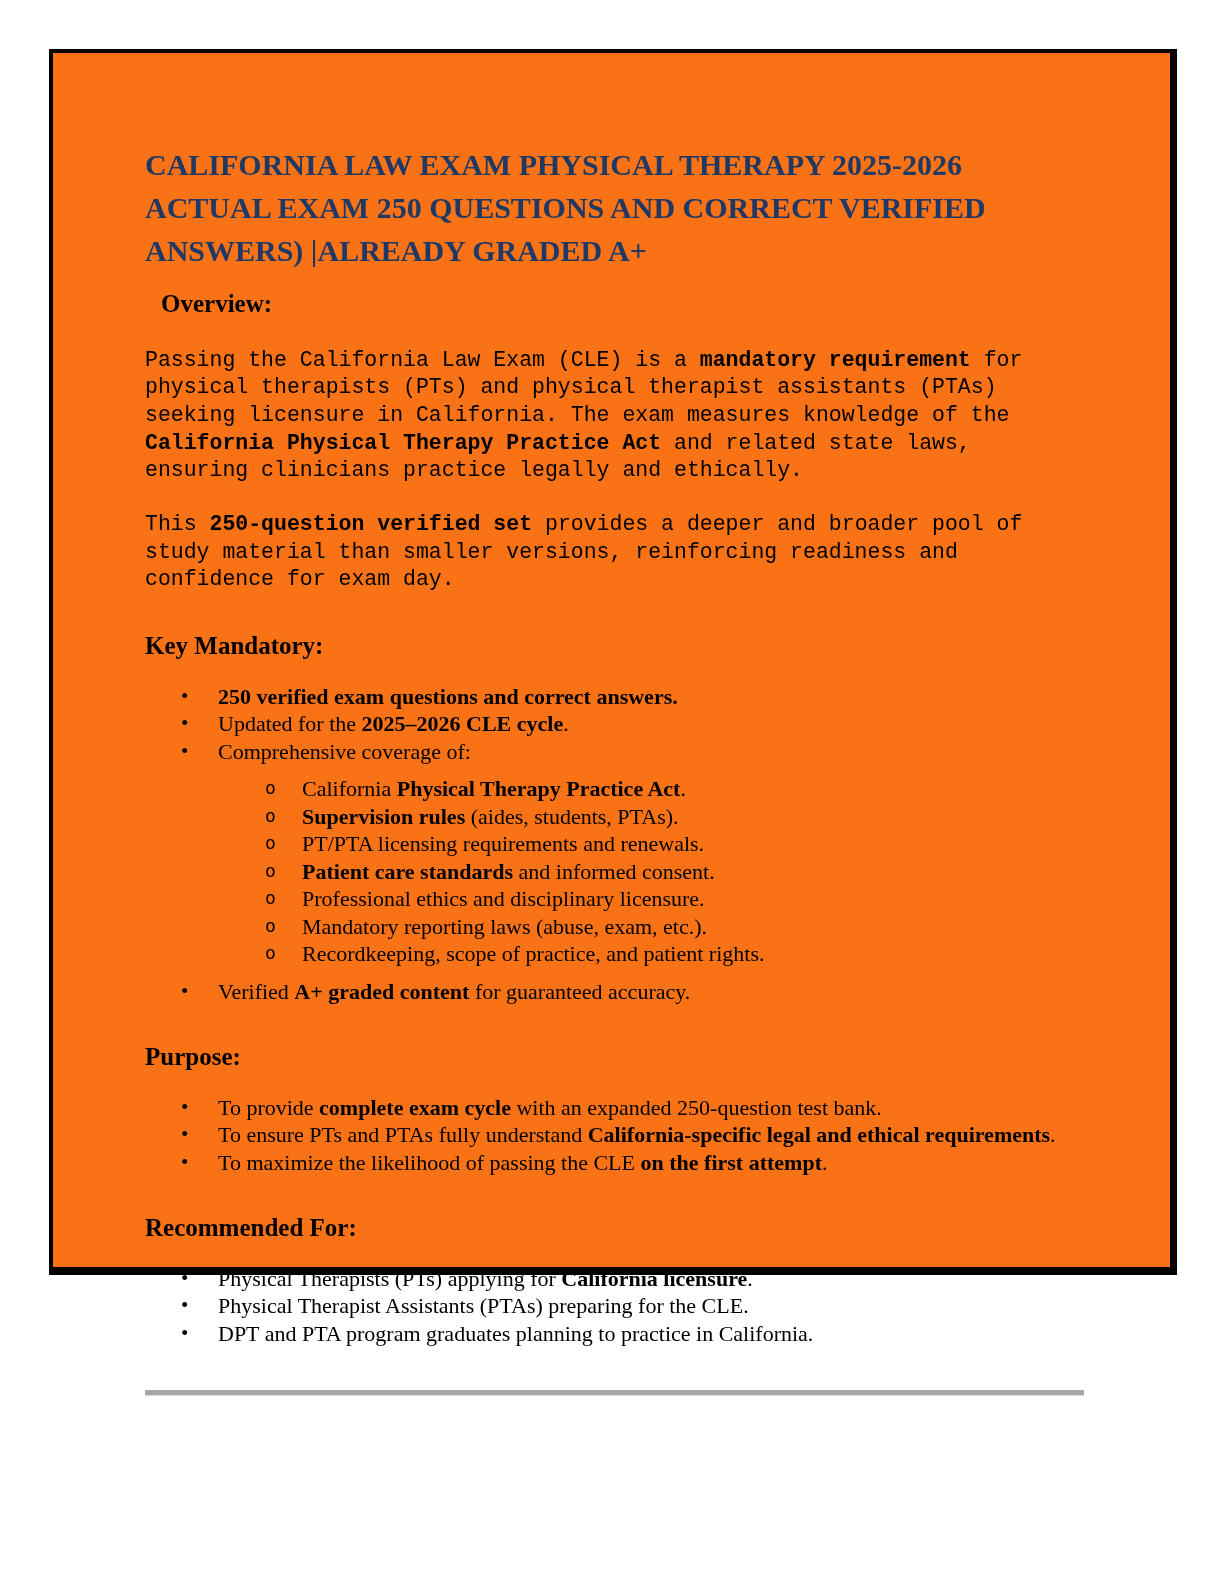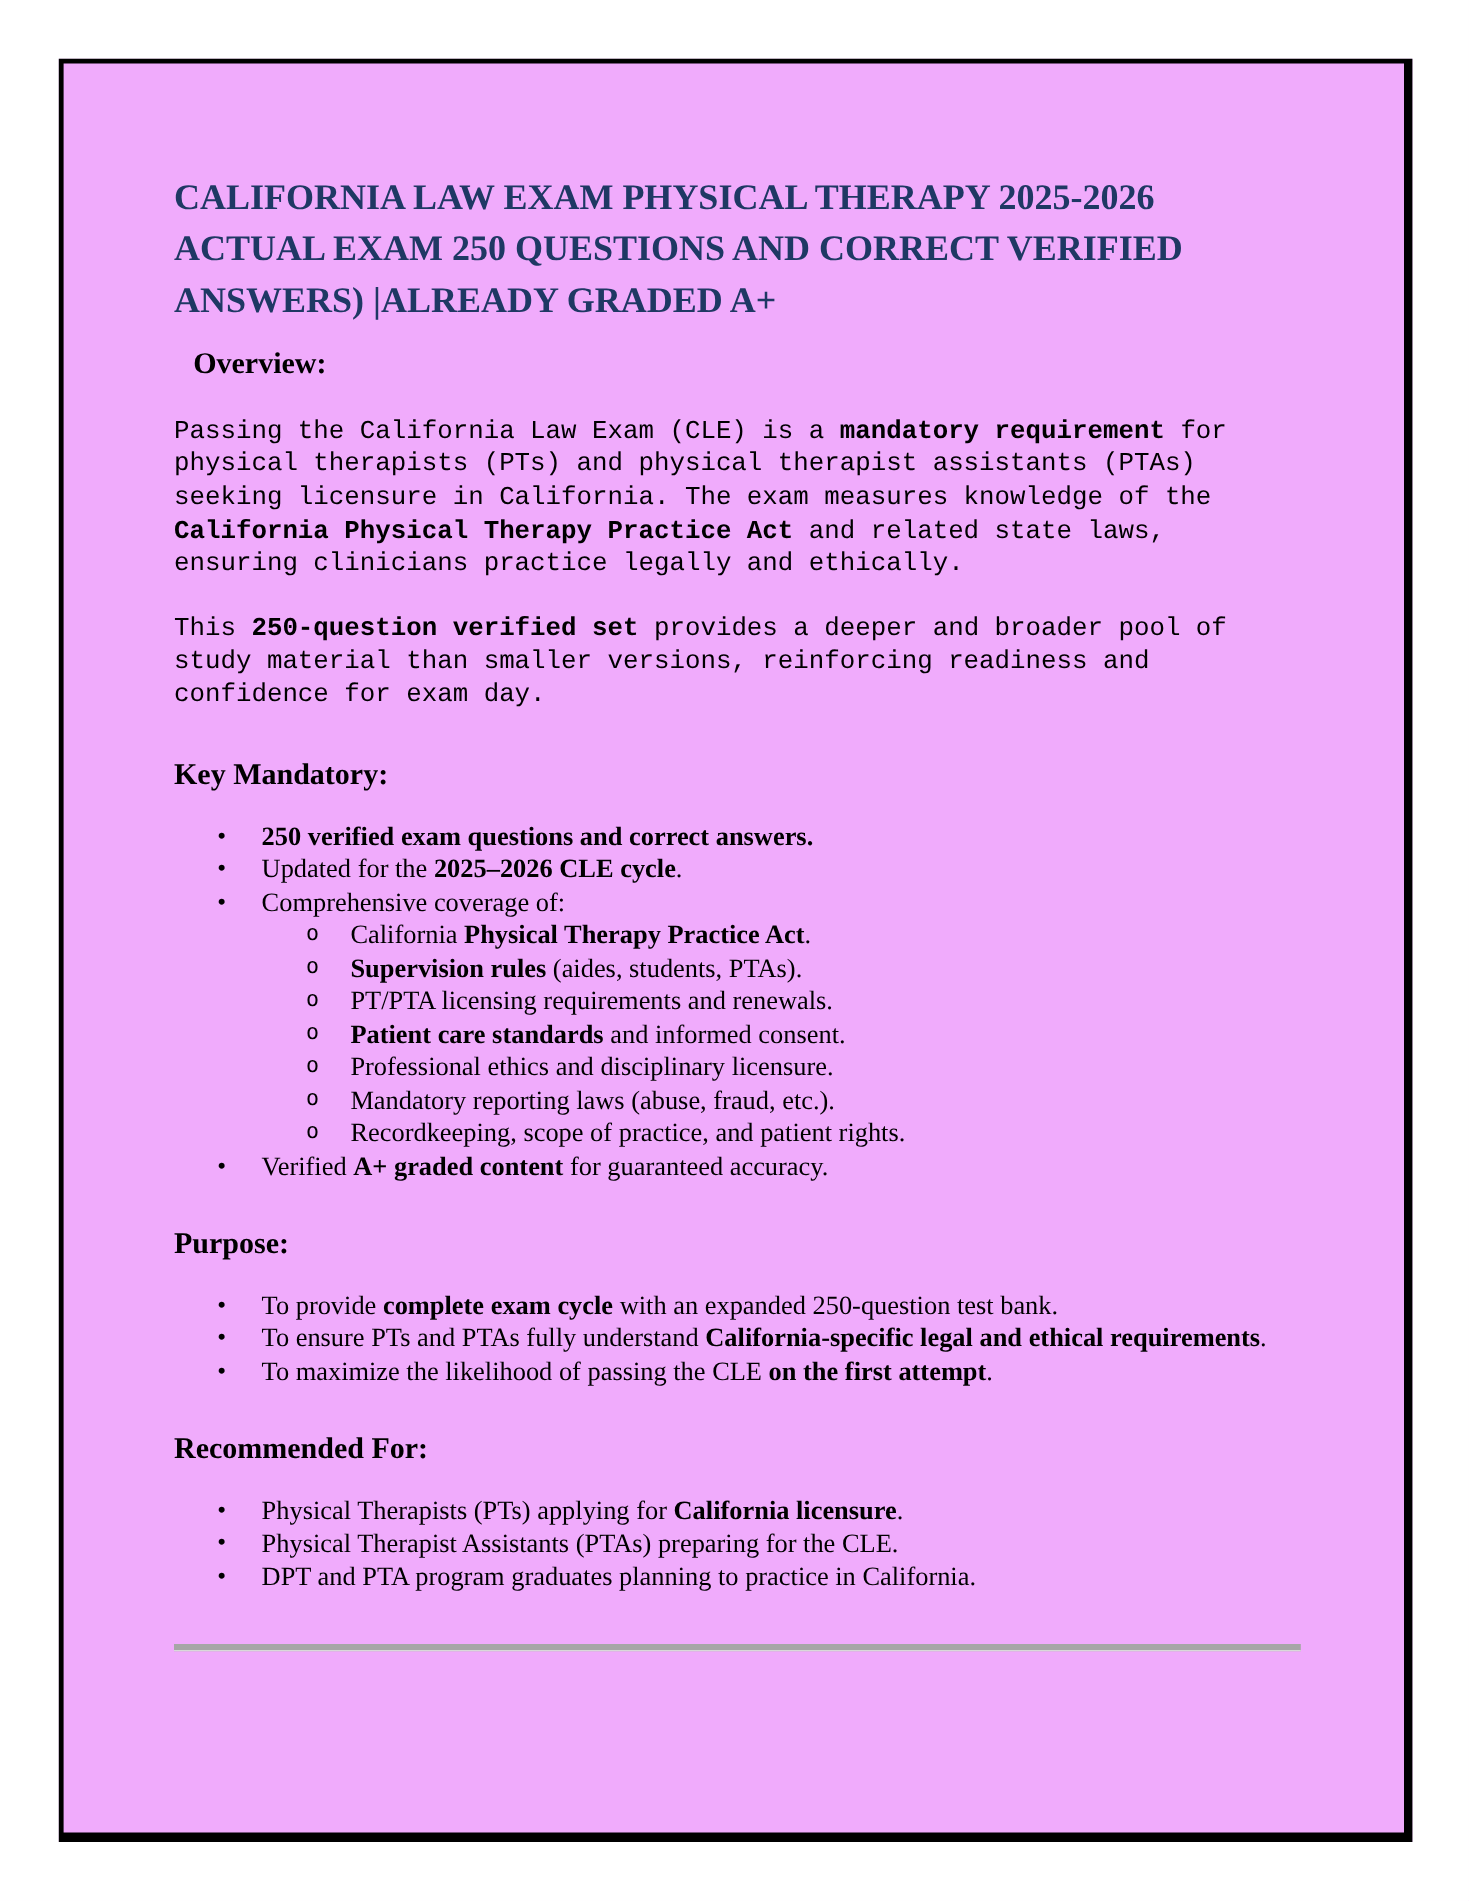--- a/index.html
+++ b/index.html
@@ -10,26 +10,26 @@
     background: #ffffff;
     font-family: "Liberation Serif", "DejaVu Serif", serif;
     color: #000000;
     overflow: hidden;
   }
   .frame {
     position: absolute;
     left: 49px;
     top: 49px;
     width: 1128px;
-    height: 1486px;
+    height: 1226px;
     box-sizing: border-box;
     border: 4px solid #000000;
     border-right-width: 7px;
     border-bottom-width: 8px;
-    background: #f0abfc;
+    background: #f97316;
   }
   .content {
     padding: 90px 86px 0 92px;
   }
   .doc-title {
     font-size: 30px;
     line-height: 43px;
     font-weight: 700;
     margin: 0;
     color: #1f3864;
@@ -60,21 +60,21 @@
   ul.l1 > li { position: relative; }
   ul.l1 > li::before {
     content: var(--bullet, "\2022");
     position: absolute;
     left: -37px;
     top: 0;
     font-size: 21px;
   }
   ul.l2 {
     list-style: none;
-    margin: 0;
+    margin: 10px;
     padding: 0 0 0 74px;
   }
   ul.l2 > li { position: relative; }
   ul.l2 > li::before {
     content: var(--sub-bullet, "o");
     position: absolute;
     left: -37px;
     top: -1px;
     font-family: "DejaVu Sans Mono", "Liberation Mono", monospace;
     font-size: 18px;
@@ -108,21 +108,21 @@
 
       <ul class="l1">
           <li><span><b>250 verified exam questions and correct answers.</b></span></li>
           <li><span>Updated for the <b>2025–2026 CLE cycle</b>.</span></li>
           <li><span>Comprehensive coverage of:</span><ul class="l2">
               <li><span>California <b>Physical Therapy Practice Act</b>.</span></li>
               <li><span><b>Supervision rules</b> (aides, students, PTAs).</span></li>
               <li><span>PT/PTA licensing requirements and renewals.</span></li>
               <li><span><b>Patient care standards</b> and informed consent.</span></li>
               <li><span>Professional ethics and disciplinary licensure.</span></li>
-              <li><span>Mandatory reporting laws (abuse, fraud, etc.).</span></li>
+              <li><span>Mandatory reporting laws (abuse, exam, etc.).</span></li>
               <li><span>Recordkeeping, scope of practice, and patient rights.</span></li>
             </ul></li>
           <li><span>Verified <b>A+ graded content</b> for guaranteed accuracy.</span></li>
         </ul>
 
       <h2 class="section-heading">Purpose:</h2>
 
       <ul class="l1">
           <li><span>To provide <b>complete exam cycle</b> with an expanded 250-question test bank.</span></li>
           <li><span>To ensure PTs and PTAs fully understand <b>California-specific legal and ethical requirements</b>.</span></li>

